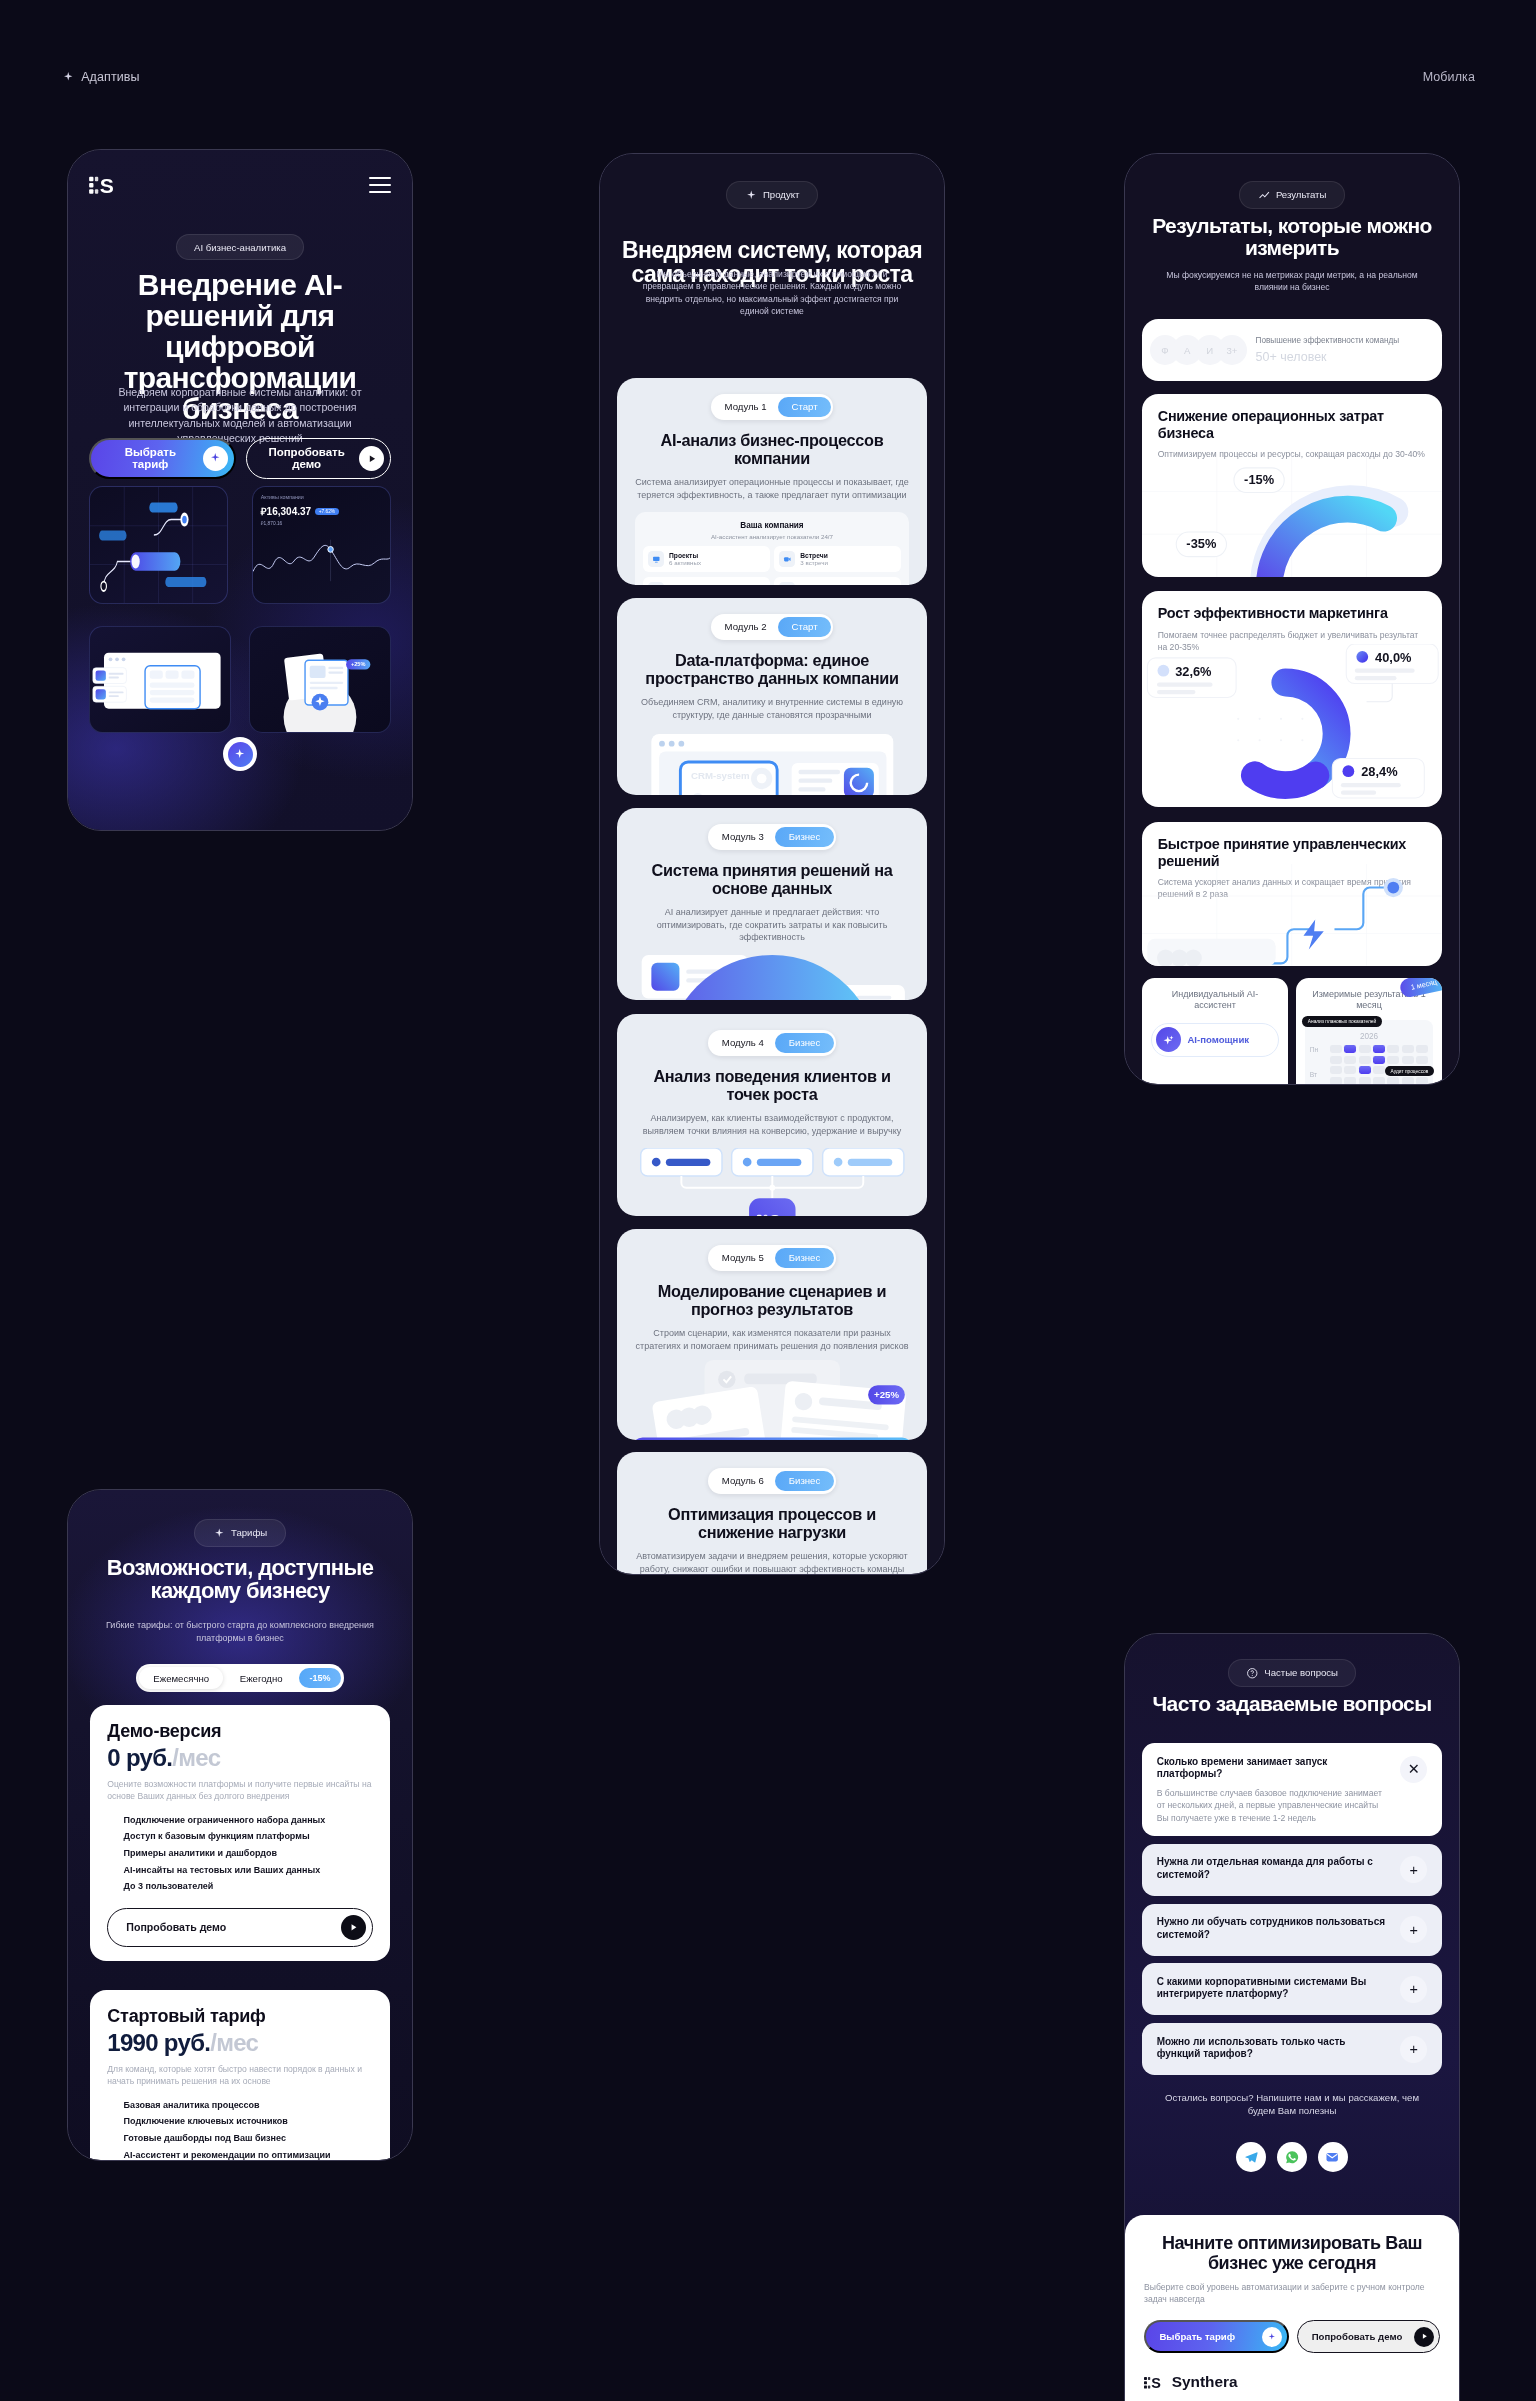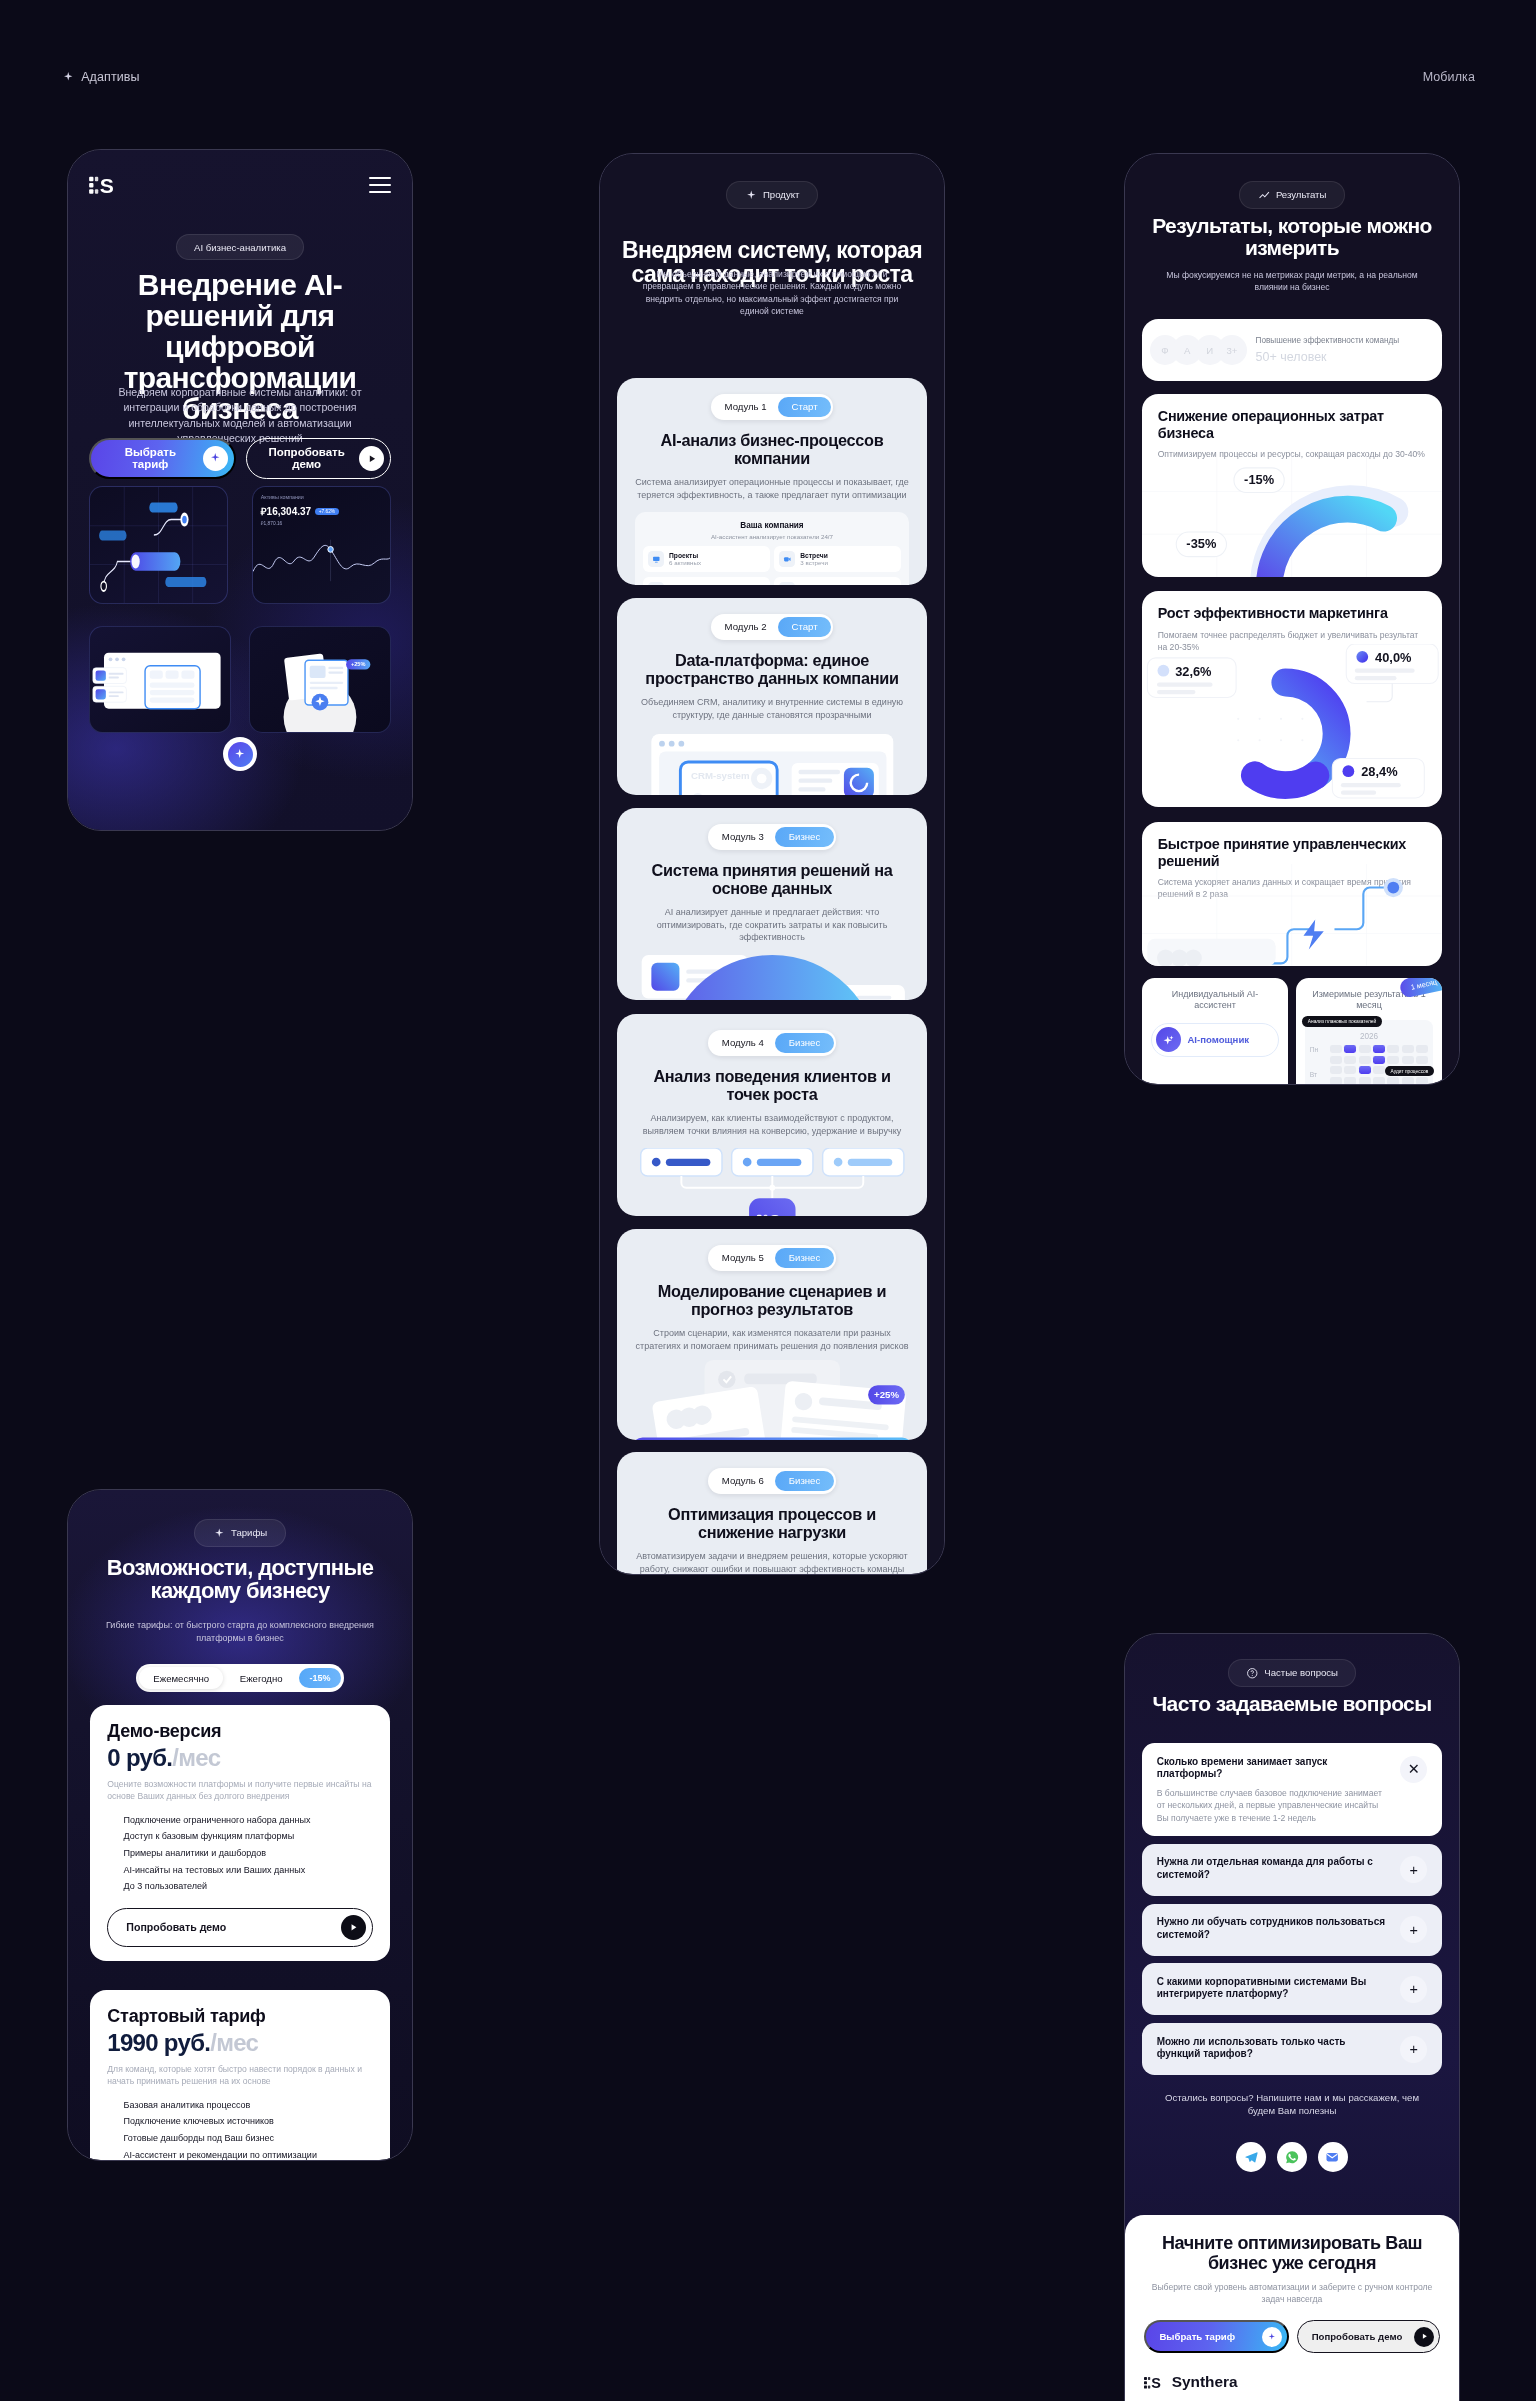--- a/index.html
+++ b/index.html
@@ -76,21 +76,21 @@
   .toggle-opt{padding:5.8px 14.4px;border-radius:16.3px;font-size:9.6px;color:#14131f;font-weight:500;white-space:nowrap;}
   .toggle-opt.active{background:#fff;box-shadow:0 1px 4.8px rgba(0,0,0,.14);}
   .toggle-opt.plain{background:transparent;}
   .badge-15{background:linear-gradient(100deg,#55a8f8,#6fb6fb);color:#fff;border-radius:14.4px;padding:4.8px 10.6px;font-size:9px;font-weight:600;}
   .pcard{background:#fff;border-radius:16.3px;color:#0d0c1a;padding:16.3px 17.3px 14.4px;}
   .pcard h3{font-size:18px;font-weight:700;letter-spacing:-0.2px;}
   .pprice{font-size:24px;font-weight:800;color:#101c3d;letter-spacing:-0.7px;margin-top:1.9px;}
   .pprice .per{color:#c3c8d4;}
   .pdesc{font-size:8.6px;line-height:1.4;color:#a6abb8;margin-top:5.8px;}
   .pfeat{margin-top:12.5px;display:flex;flex-direction:column;gap:6.7px;}
-  .pfeat li{list-style:none;font-size:9px;color:#121220;padding-left:16.3px;position:relative;}
+  .pfeat li{list-style:none;font-size:9px;color:#121220;padding-left:16.3px;position:relative;font-weight:bold;}
   .pfeat li:before{content:"";position:absolute;left:3.8px;top:4.8px;width:4.3px;height:4.3px;border-radius:50%;background:#1a1a28;opacity:.0;}
 
   
   #phone-product{left:599px;top:153px;width:346px;height:1422px;}
   .prod-bg{position:absolute;inset:0;background:#131124;}
   .mcard{background:#e9edf3;border-radius:19px;color:#0f0f1c;padding:16.3px 14.4px 0;overflow:hidden;position:relative;}
   .mchip{display:inline-flex;align-items:center;background:#fff;border-radius:19px;padding:2.4px;gap:1.9px;box-shadow:0 1.4px 5.8px rgba(15,20,40,.10);}
   .mchip .n{font-size:9.6px;padding:4.3px 9.6px 4.3px 11.5px;color:#16161f;white-space:nowrap;}
   .mchip .t{font-size:9.6px;padding:4.8px 13.4px;border-radius:16.3px;background:linear-gradient(100deg,#5aa8f7,#74bdfb);color:#fff;white-space:nowrap;}
   .mtitle{font-size:16.3px;font-weight:800;line-height:1.12;text-align:center;letter-spacing:-0.3px;margin-top:11.5px;}
@@ -110,21 +110,21 @@
   .faq-open{background:#fff;color:#101020;}
   .faq-closed{background:#eceef6;color:#101020;}
   .faq-q{font-size:10px;font-weight:700;line-height:1.25;}
   .faq-a{font-size:8.6px;line-height:1.42;color:#8e93a1;margin-top:6.7px;}
   .faq-btn{width:27px;height:27px;border-radius:50%;background:#f3f4fa;display:flex;align-items:center;justify-content:center;flex:0 0 auto;font-size:14.4px;color:#131320;}
   .faq-open .faq-btn{background:#f3f4fa;}
   .soc{width:30px;height:30px;border-radius:50%;background:#fff;display:flex;align-items:center;justify-content:center;}
 
   .cta-card{background:#fff;border-radius:19px 19px 0 0;color:#101020;padding:19px 19px 16.3px;}
   .cta-h{font-size:18px;font-weight:800;text-align:center;line-height:1.1;letter-spacing:-0.4px;}
-  .cta-s{font-size:8.6px;color:#8e93a1;text-align:center;line-height:1.4;margin-top:7.7px;}
+  .cta-s{font-size:8.6px;color:#8e93a1;text-align:left;line-height:1.4;margin-top:7.7px;}
   .brandline{display:flex;align-items:center;gap:6.7px;font-size:15.4px;font-weight:700;color:#101020;}
 </style>
 </head>
 <body>
 
 <div class="page-label lbl-left">
   <svg class="spark-mini" viewBox="0 0 24 24">
       <path d="M12 2l1.8 6.2L20 10l-6.2 1.8L12 18l-1.8-6.2L4 10l6.2-1.8z" fill="#d6d4e6"></path>
     </svg>
   <span>Адаптивы</span>

